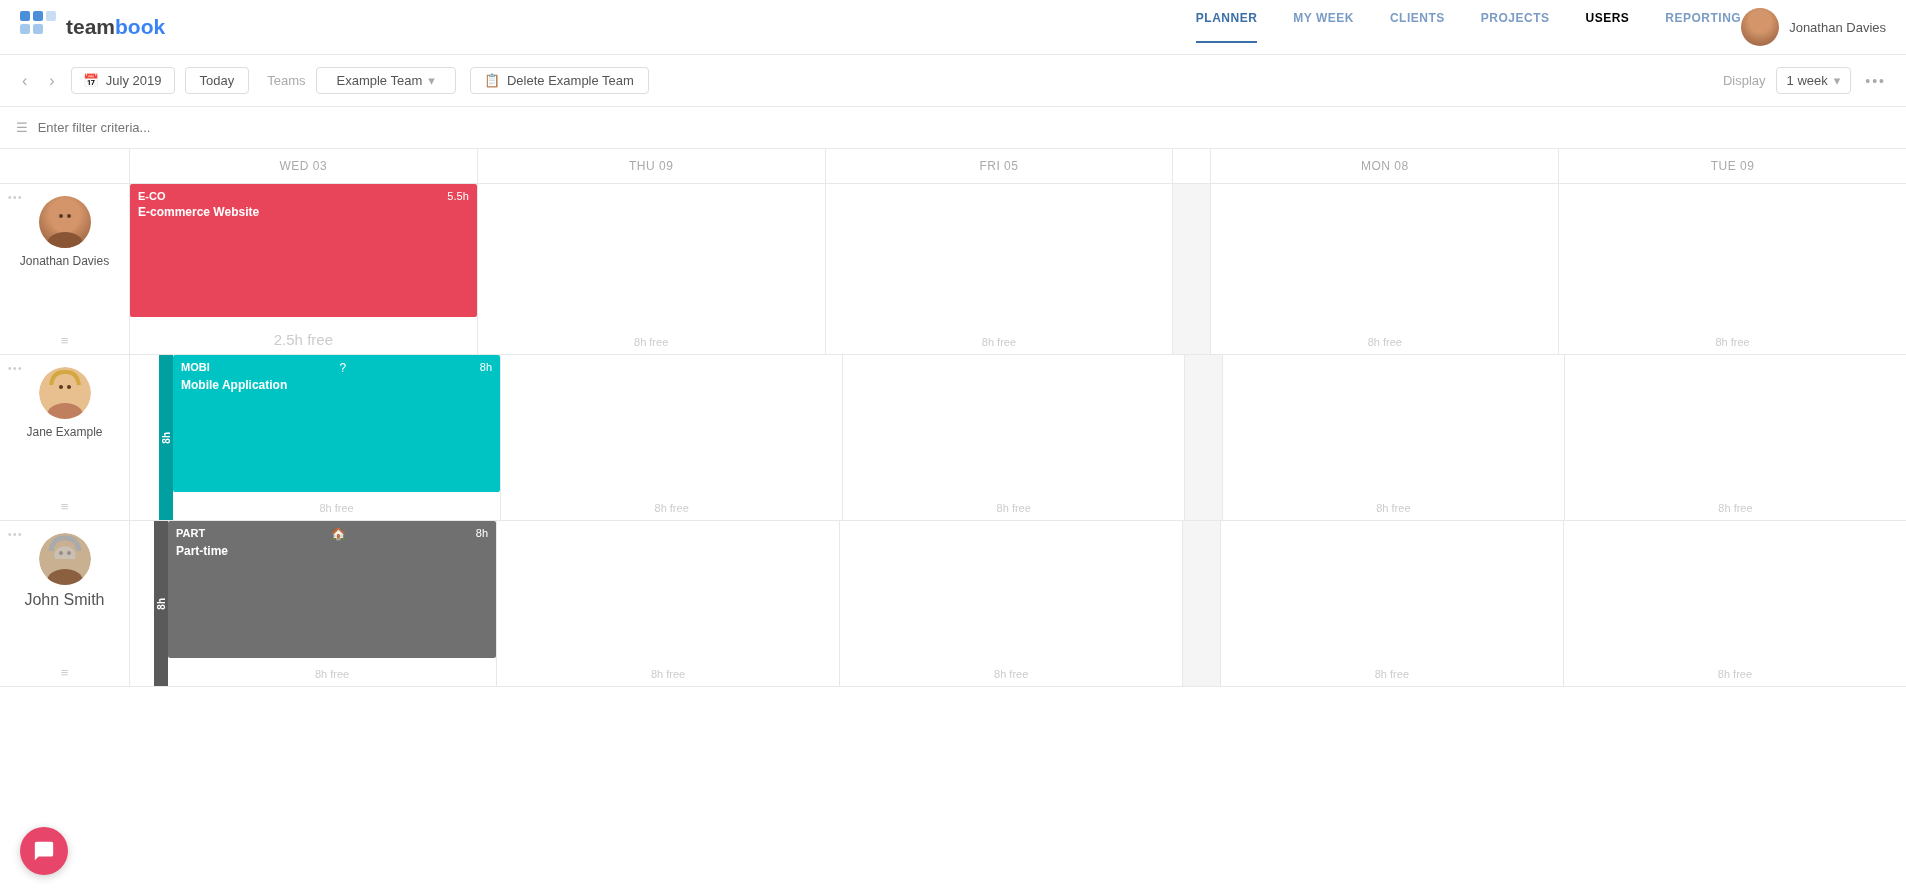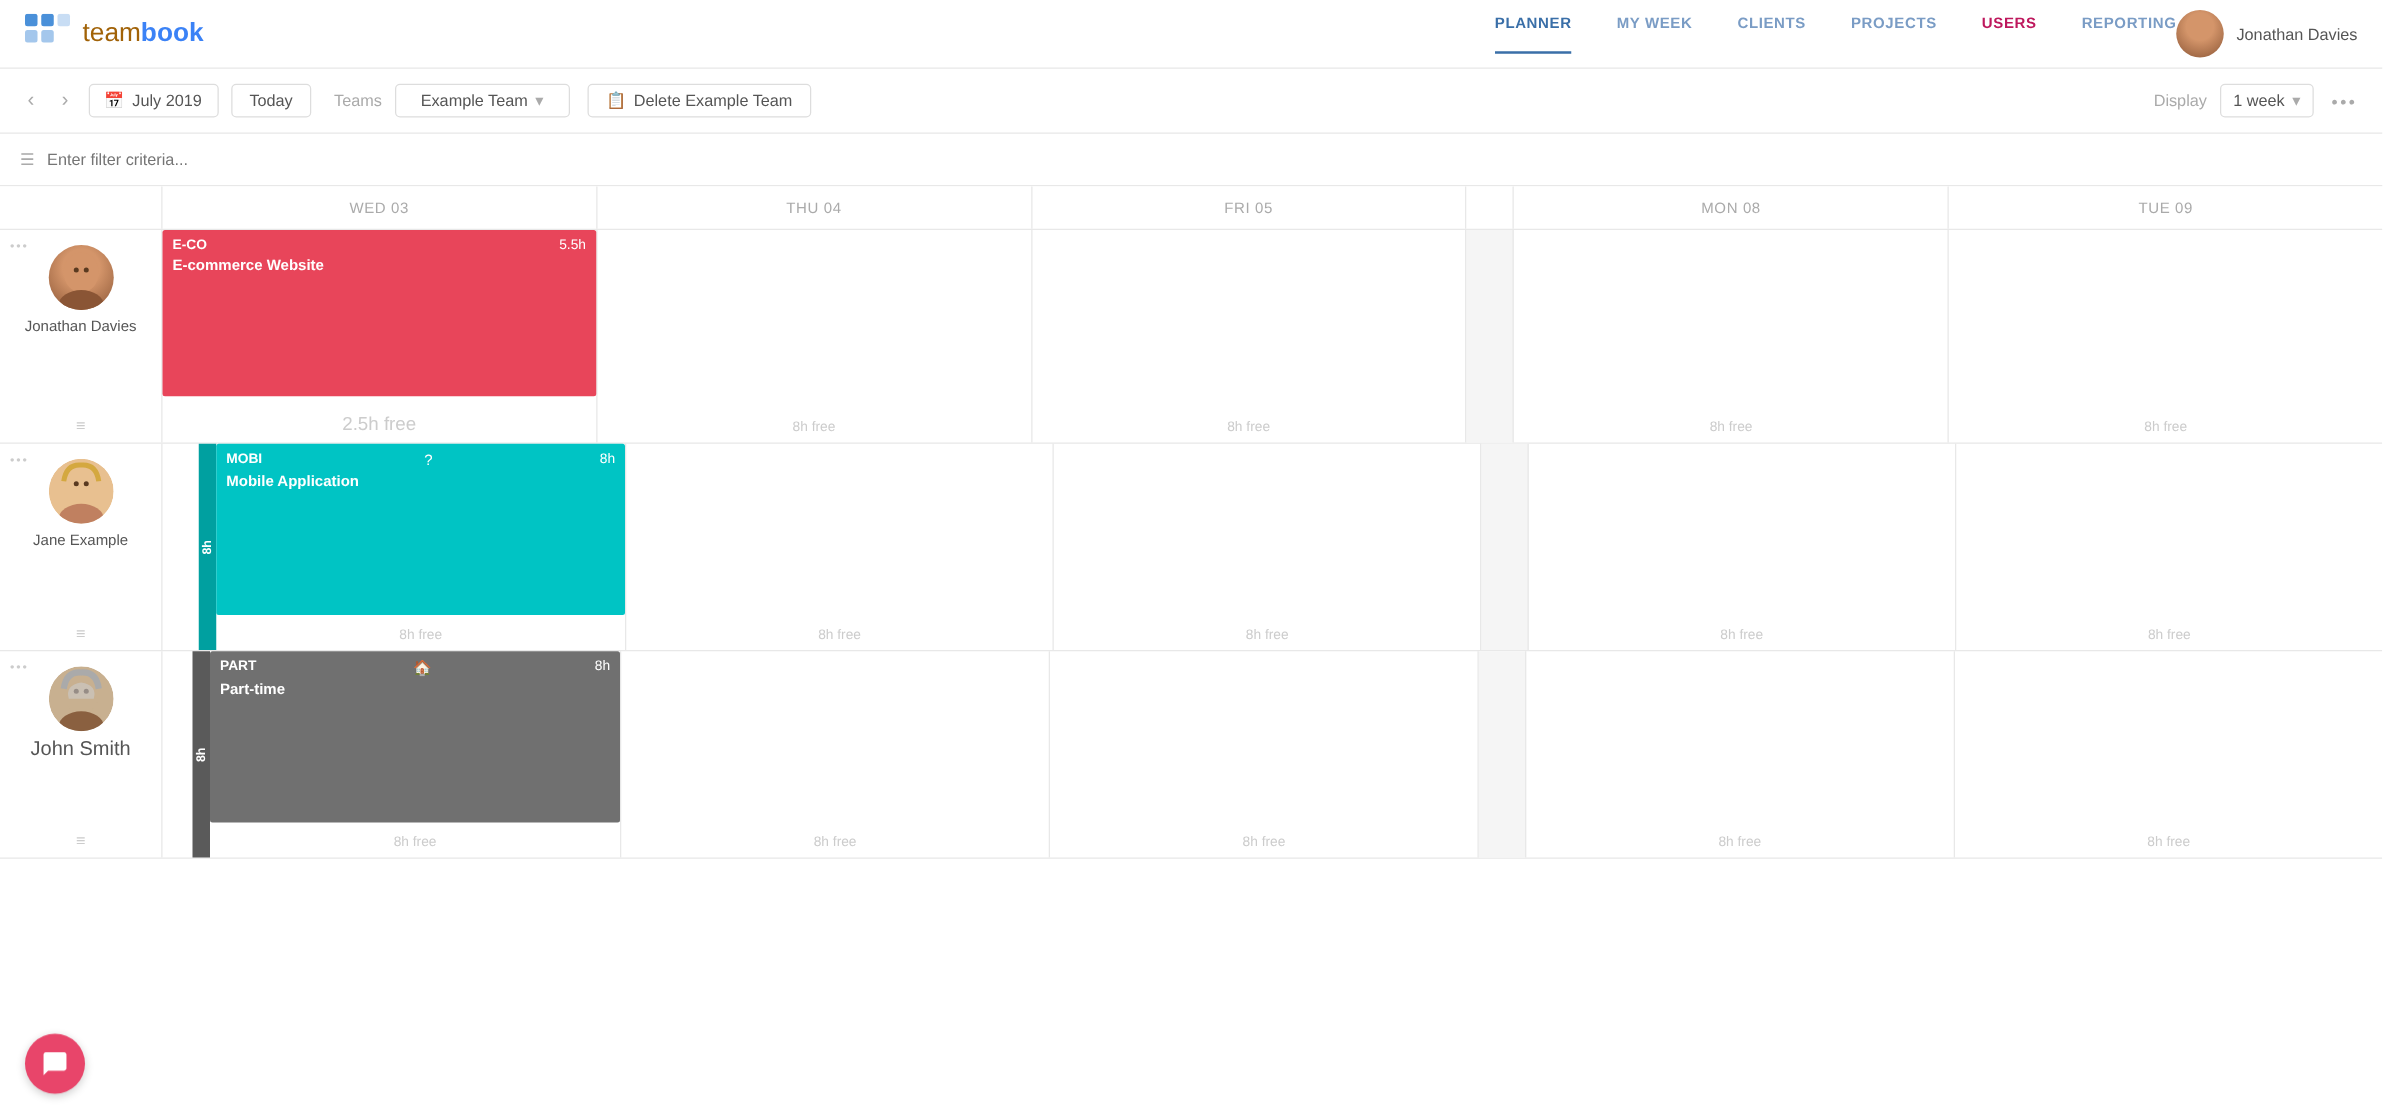--- a/index.html
+++ b/index.html
@@ -12,30 +12,30 @@
   <div style="display:flex; align-items:center; gap:8px; margin-right:40px; cursor:pointer;">
 
     <svg width="38" height="32" viewBox="0 0 38 32">
       <rect x="0" y="0" width="10" height="10" rx="2" fill="#4a90d9"></rect>
       <rect x="13" y="0" width="10" height="10" rx="2" fill="#4a90d9"></rect>
       <rect x="0" y="13" width="10" height="10" rx="2" fill="#4a90d9" opacity="0.5"></rect>
       <rect x="13" y="13" width="10" height="10" rx="2" fill="#4a90d9" opacity="0.5"></rect>
       <rect x="26" y="0" width="10" height="10" rx="2" fill="#4a90d9" opacity="0.3"></rect>
     </svg>
     <span style="font-size:21px;">
-      <span style="color:#a16207; font-weight:400;">team</span><span style="color:#3b82f6; font-weight:700;">book</span>
+      <span style="color:#404040; font-weight:700;">team</span><span style="color:#3b82f6; font-weight:700;">book</span>
     </span>
   </div>
 
   <div style="display:flex; gap:36px; flex:1; justify-content:flex-end;">
     <a style="font-size:12px; font-weight:700; color:#3a6fa8; text-decoration:none; letter-spacing:0.5px; padding-bottom:16px; border-bottom:2px solid #3a6fa8; cursor:pointer;">PLANNER</a>
     <a style="font-size:12px; font-weight:700; color:#7a9cc5; text-decoration:none; letter-spacing:0.5px; cursor:pointer;">MY WEEK</a>
     <a style="font-size:12px; font-weight:700; color:#7a9cc5; text-decoration:none; letter-spacing:0.5px; cursor:pointer;">CLIENTS</a>
     <a style="font-size:12px; font-weight:700; color:#7a9cc5; text-decoration:none; letter-spacing:0.5px; cursor:pointer;">PROJECTS</a>
-    <a style="font-size:12px; font-weight:700; color:#be185d; text-decoration:none; letter-spacing:0.5px; cursor:pointer;">USERS</a>
+    <a style="font-size:12px; font-weight:700; color:#000000; text-decoration:none; letter-spacing:0.5px; cursor:pointer;">USERS</a>
     <a style="font-size:12px; font-weight:700; color:#7a9cc5; text-decoration:none; letter-spacing:0.5px; cursor:pointer;">REPORTING</a>
   </div>
 
   <div style="display:flex; align-items:center; gap:10px; cursor:pointer;">
     <div style="width:38px; height:38px; border-radius:50%; background: radial-gradient(circle at 50% 35%, #d4956a 35%, #8a5535 100%); overflow:hidden;"></div>
     <span style="font-size:13px; color:#555;">Jonathan Davies</span>
   </div>
 </nav>
 
 <div style="display:flex; align-items:center; height:52px; border-bottom:1px solid #e8e8e8; padding:0 16px; gap:10px;">
@@ -74,21 +74,21 @@
 <div style="display:flex; align-items:center; height:42px; border-bottom:1px solid #e8e8e8; padding:0 16px; gap:10px;">
   <span style="color:#aaa;">☰</span>
   <input style="border: none; outline: none; font-size: 13px; color: rgb(170, 170, 170); flex: 1 1 0%; background: transparent;" placeholder="Enter filter criteria...">
 </div>
 
 <div style="display:flex; flex-direction:column; height:calc(895px - 55px - 52px - 42px); overflow:hidden;">
 
   <div style="display:flex; border-bottom:1px solid #e8e8e8; background:#fff;">
     <div style="width:130px; min-width:130px; border-right:1px solid #e8e8e8;"></div>
     <div style="flex:1.4; text-align:center; padding:10px 0; font-size:12px; color:#aaa; font-weight:500; letter-spacing:0.5px; border-right:1px solid #e8e8e8;">WED 03</div>
-    <div style="flex:1.4; text-align:center; padding:10px 0; font-size:12px; color:#aaa; font-weight:500; letter-spacing:0.5px; border-right:1px solid #e8e8e8;">THU 04</div>
+    <div style="flex:1.4; text-align:center; padding:10px 0; font-size:12px; color:#aaa; font-weight:500; letter-spacing:0.5px; border-right:1px solid #e8e8e8;">THU 09</div>
     <div style="flex:1.4; text-align:center; padding:10px 0; font-size:12px; color:#aaa; font-weight:500; letter-spacing:0.5px; border-right:1px solid #e8e8e8;">FRI 05</div>
     <div style="flex:0.15; border-right:1px solid #e8e8e8;"></div>
     <div style="flex:1.4; text-align:center; padding:10px 0; font-size:12px; color:#aaa; font-weight:500; letter-spacing:0.5px; border-right:1px solid #e8e8e8;">MON 08</div>
     <div style="flex:1.4; text-align:center; padding:10px 0; font-size:12px; color:#aaa; font-weight:500; letter-spacing:0.5px;">TUE 09</div>
   </div>
 
   <div style="flex:1; overflow-y:auto;">
 
     <div style="display:flex; border-bottom:1px solid #e8e8e8; min-height:170px;">
       <div style="width:130px; min-width:130px; border-right:1px solid #e8e8e8; display:flex; flex-direction:column; align-items:center; padding:12px 6px 8px; position:relative;">

